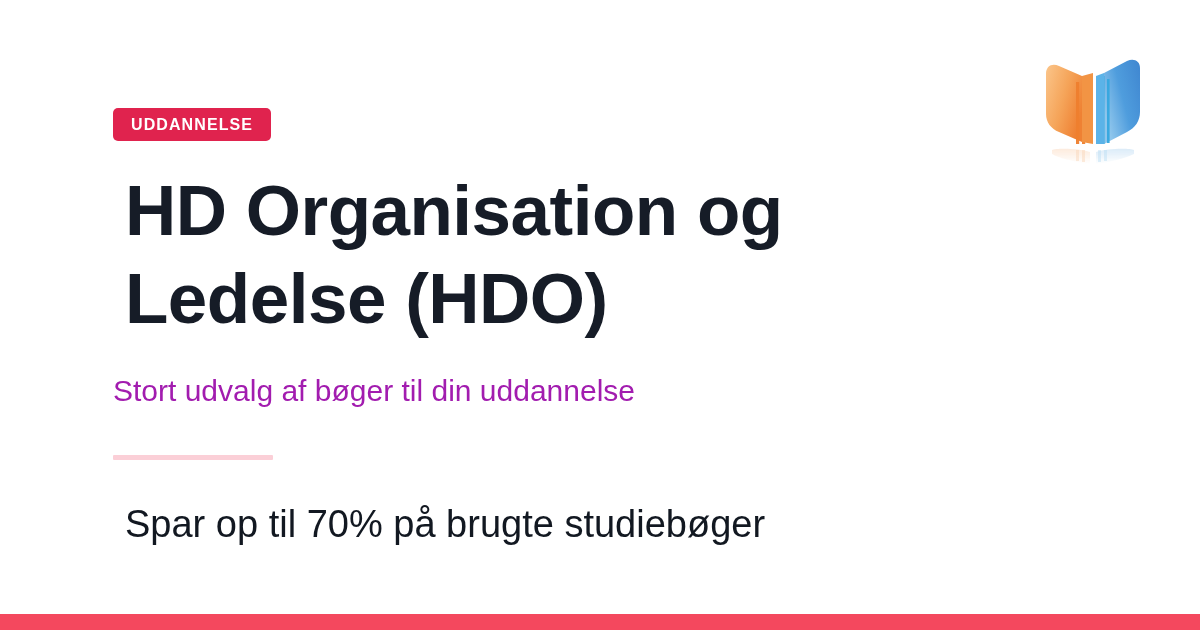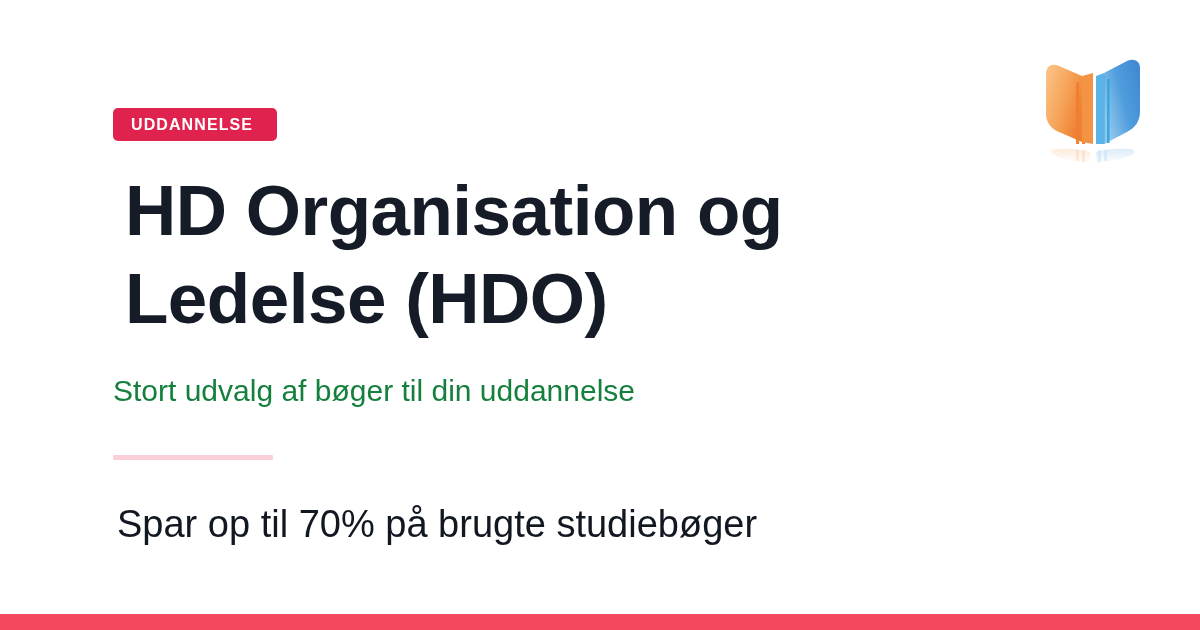--- a/index.html
+++ b/index.html
@@ -45,21 +45,21 @@
 
   
   .badge {
     display: inline-block;
     background: #e0234e;
     color: #ffffff;
     font-size: 16px;
     font-weight: bold;
     letter-spacing: 1.1px;
     line-height: 1;
-    padding: 9px 24px 8px 18px;
+    padding: 9px 18px 8px 18px;
     border-radius: 5px;
     text-transform: uppercase;
     white-space: nowrap;
   }
 
   
   .title {
     margin: 26px 0 0 12px;
     font-size: 71px;
     font-weight: bold;
@@ -68,36 +68,36 @@
     color: #161c27;
     max-width: 860px;
   }
 
   
   .subtitle {
     margin: 29px 0 0 0;
     font-size: 30px;
     font-weight: normal;
     line-height: 38px;
-    color: #15803d;
+    color: #a21caf;
   }
 
   
   .divider {
     margin: 45px 0 0 0;
     width: 160px;
     height: 5px;
     background: #fbcfd7;
     border: 0;
     border-radius: 1px;
   }
 
   
   .tagline {
-    margin: 41px 0 0 4px;
+    margin: 41px 0 0 12px;
     font-size: 38px;
     font-weight: normal;
     line-height: 46px;
     color: #121821;
   }
 
   
   .bottom-bar {
     position: absolute;
     left: 0;

